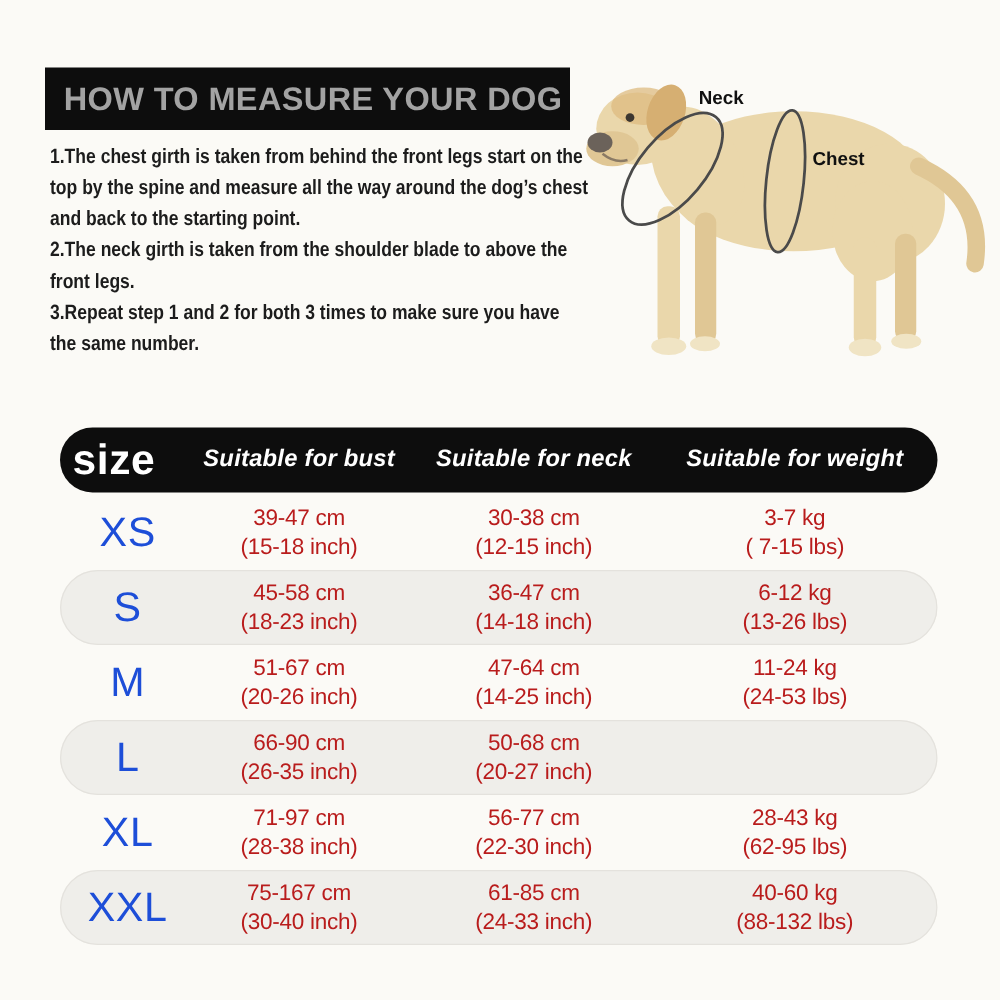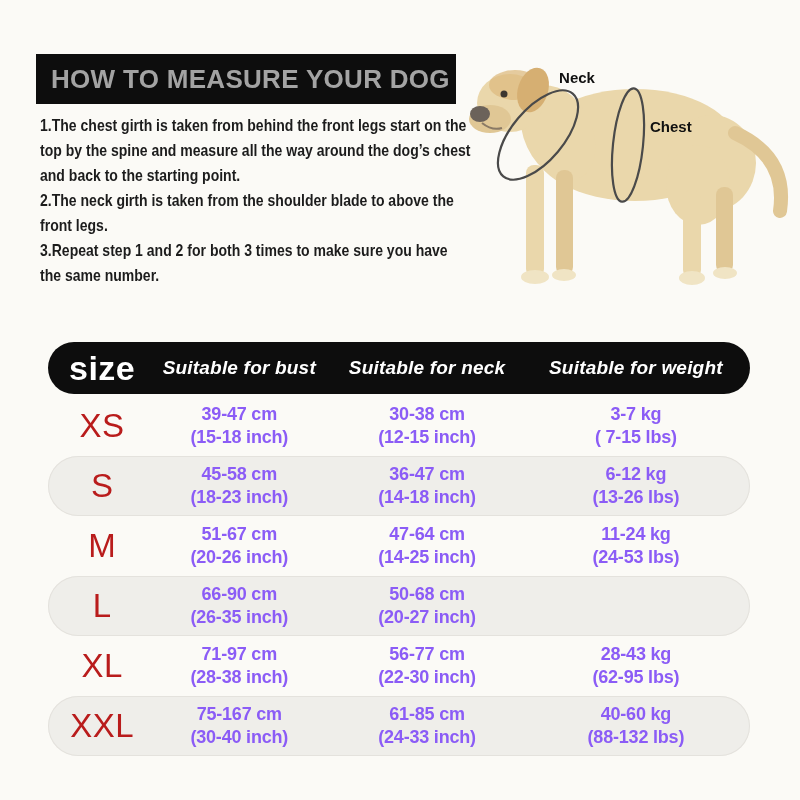--- a/index.html
+++ b/index.html
@@ -39,39 +39,39 @@
   .table-area { position:absolute; left:48px; top:342px; width:702px; }
   .tgrid {
     display:grid; grid-template-columns:14% 26.5% 27% 32.5%;
     align-items:center;
   }
   .thead {
     height:52px; background:#0d0d0d; border-radius:26px; color:#ffffff;
     margin-bottom:2px;
   }
   .size-word {
-    font-size:34px; font-weight:600; letter-spacing:.5px; text-align:center;
+    font-size:34px; font-weight:600; letter-spacing:.5px; 
     padding-left:10px;
   }
   .chead {
     font-size:19px; font-weight:700; font-style:italic; text-align:center;
     letter-spacing:.2px; white-space:nowrap;
   }
   .trow { height:60px; }
   .trow.shaded {
     background:#efeeea; border-radius:30px;
     box-shadow: inset 0 0 0 1px #e4e2dd;
   }
   .size-letter {
-    font-size:33px; font-weight:500; color:#b91c1c; text-align:center;
+    font-size:33px; font-weight:500; color:#1d4ed8; text-align:center;
     padding-left:10px; letter-spacing:.5px;
   }
   .cell { text-align:center; }
   .cell div {
-    font-size:18px; font-weight:700; line-height:23.5px; color:#8b5cf6;
+    font-size:18px; font-weight:400; line-height:23.5px; color:#b91c1c;
     letter-spacing:-.2px; white-space:nowrap;
   }
 </style>
 </head>
 <body>
 
 <div class="page">
 
   <div class="header-bar">
     <span class="title">HOW TO MEASURE YOUR DOG</span>

